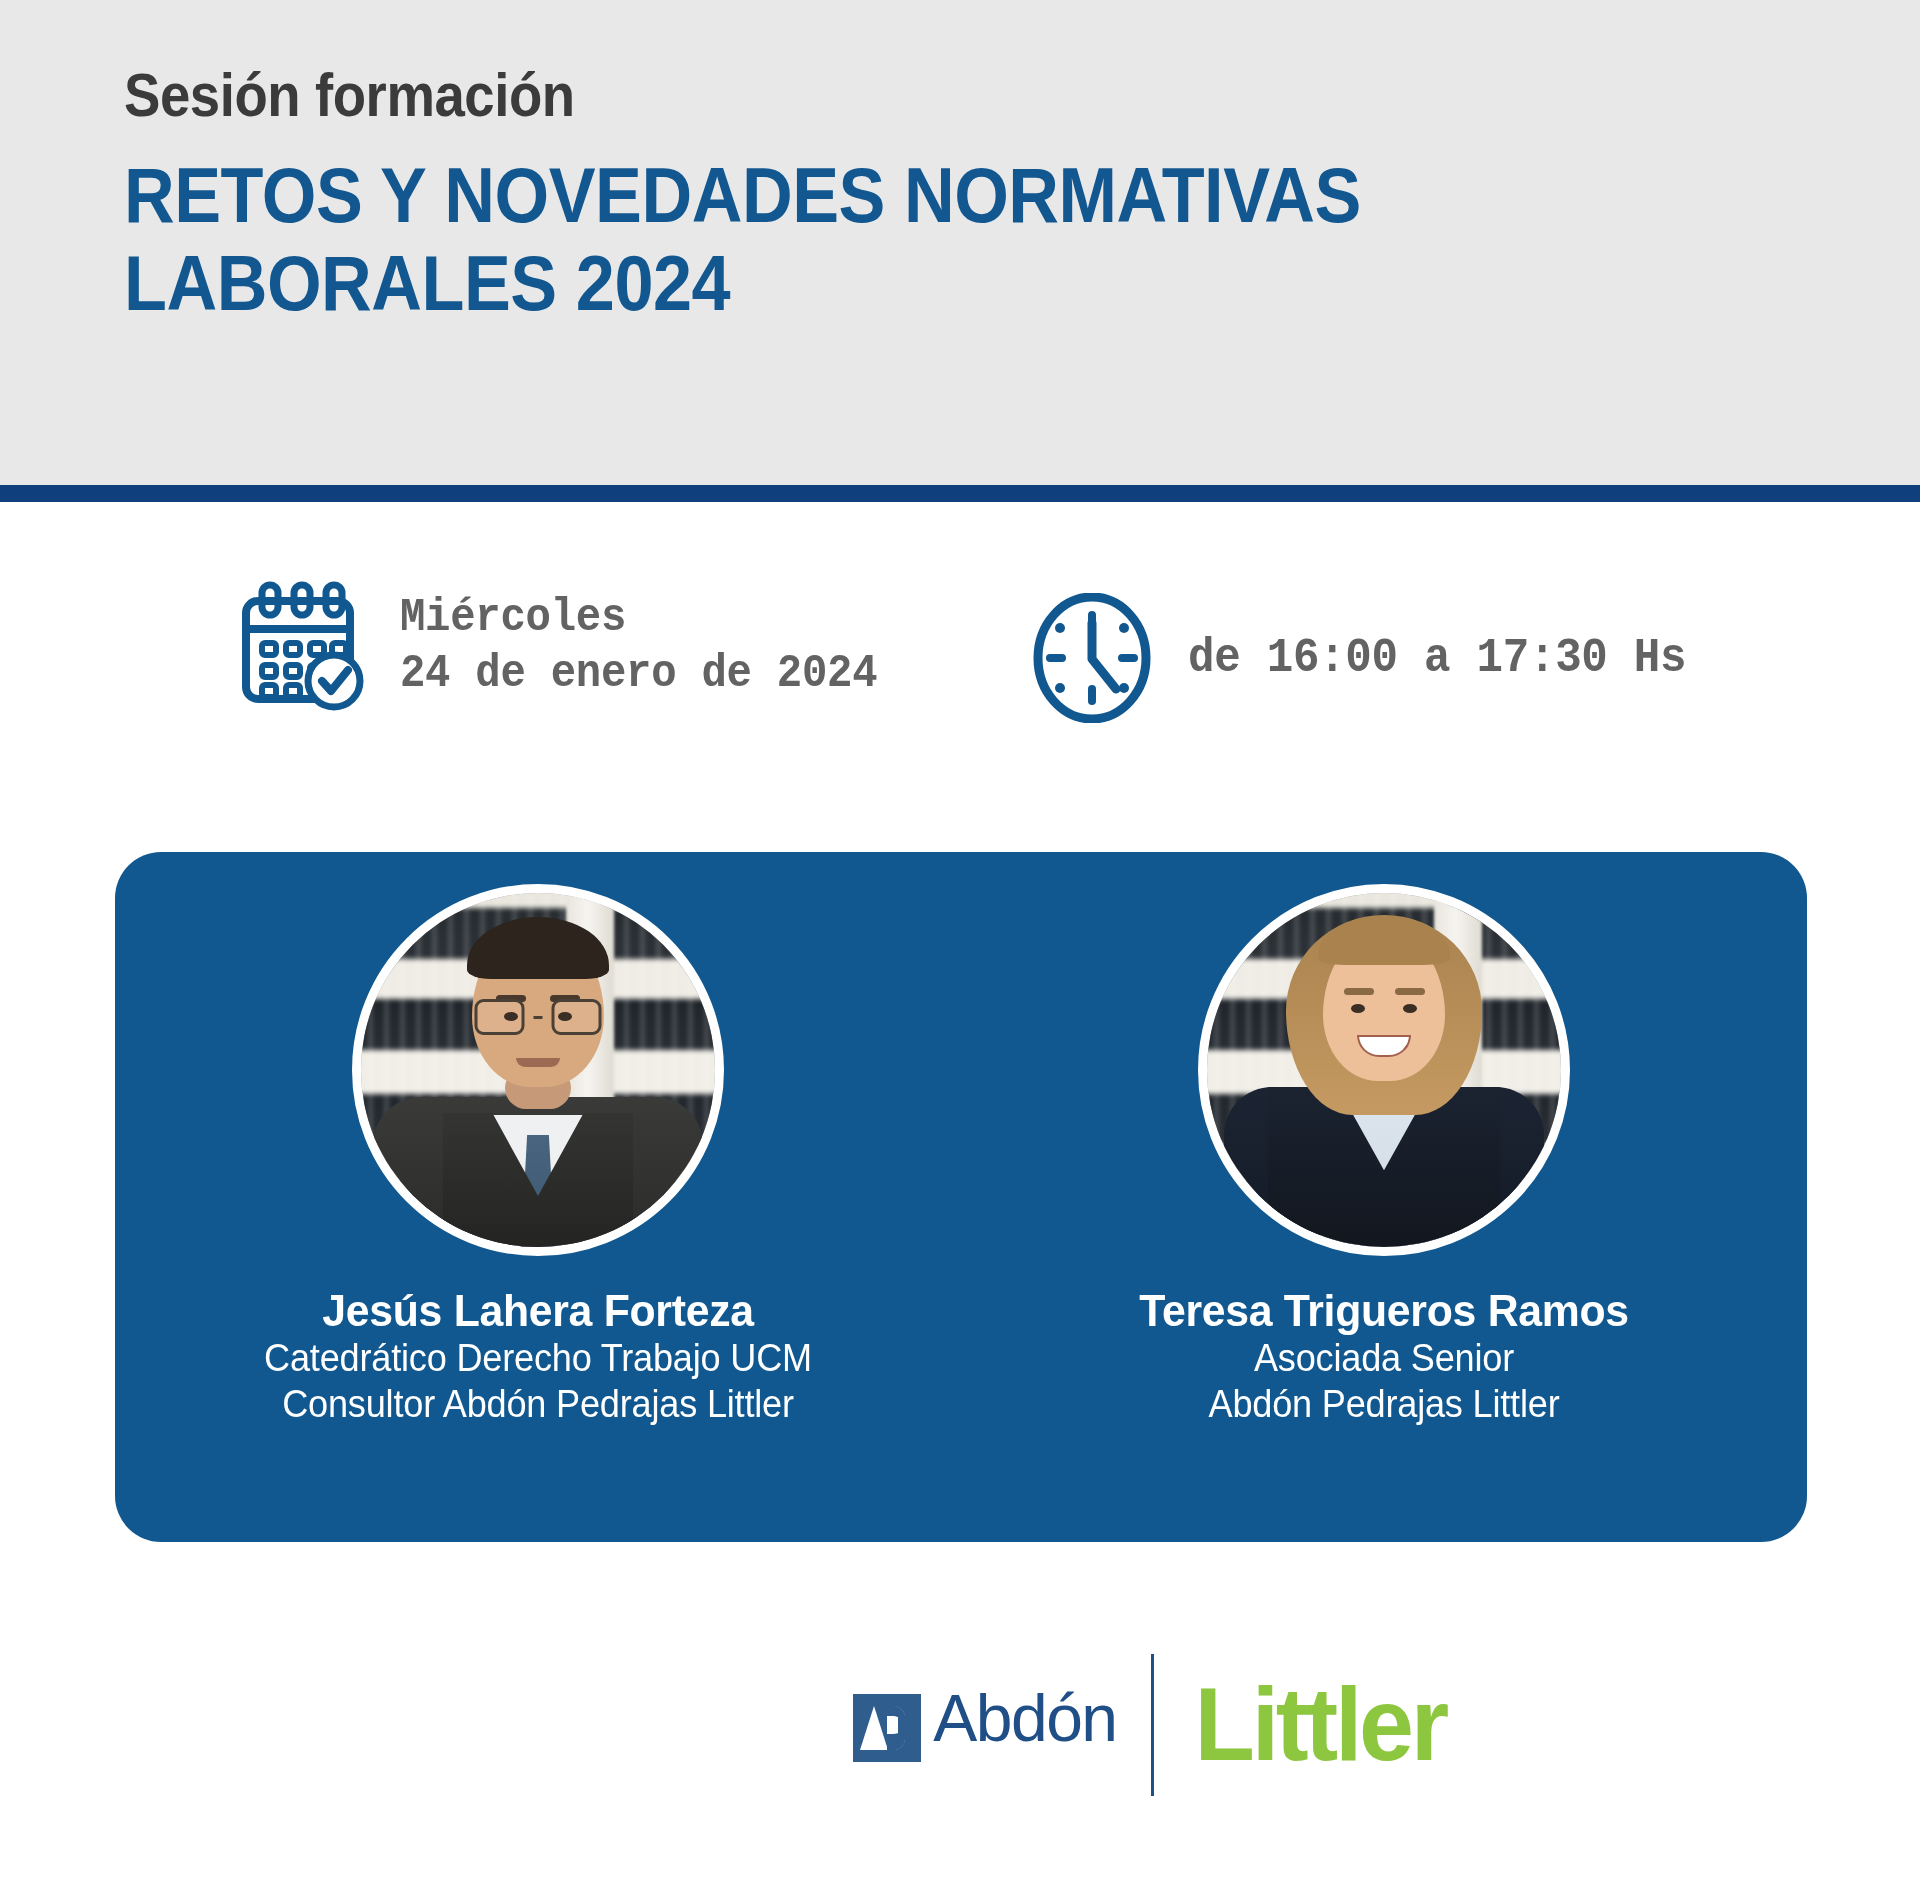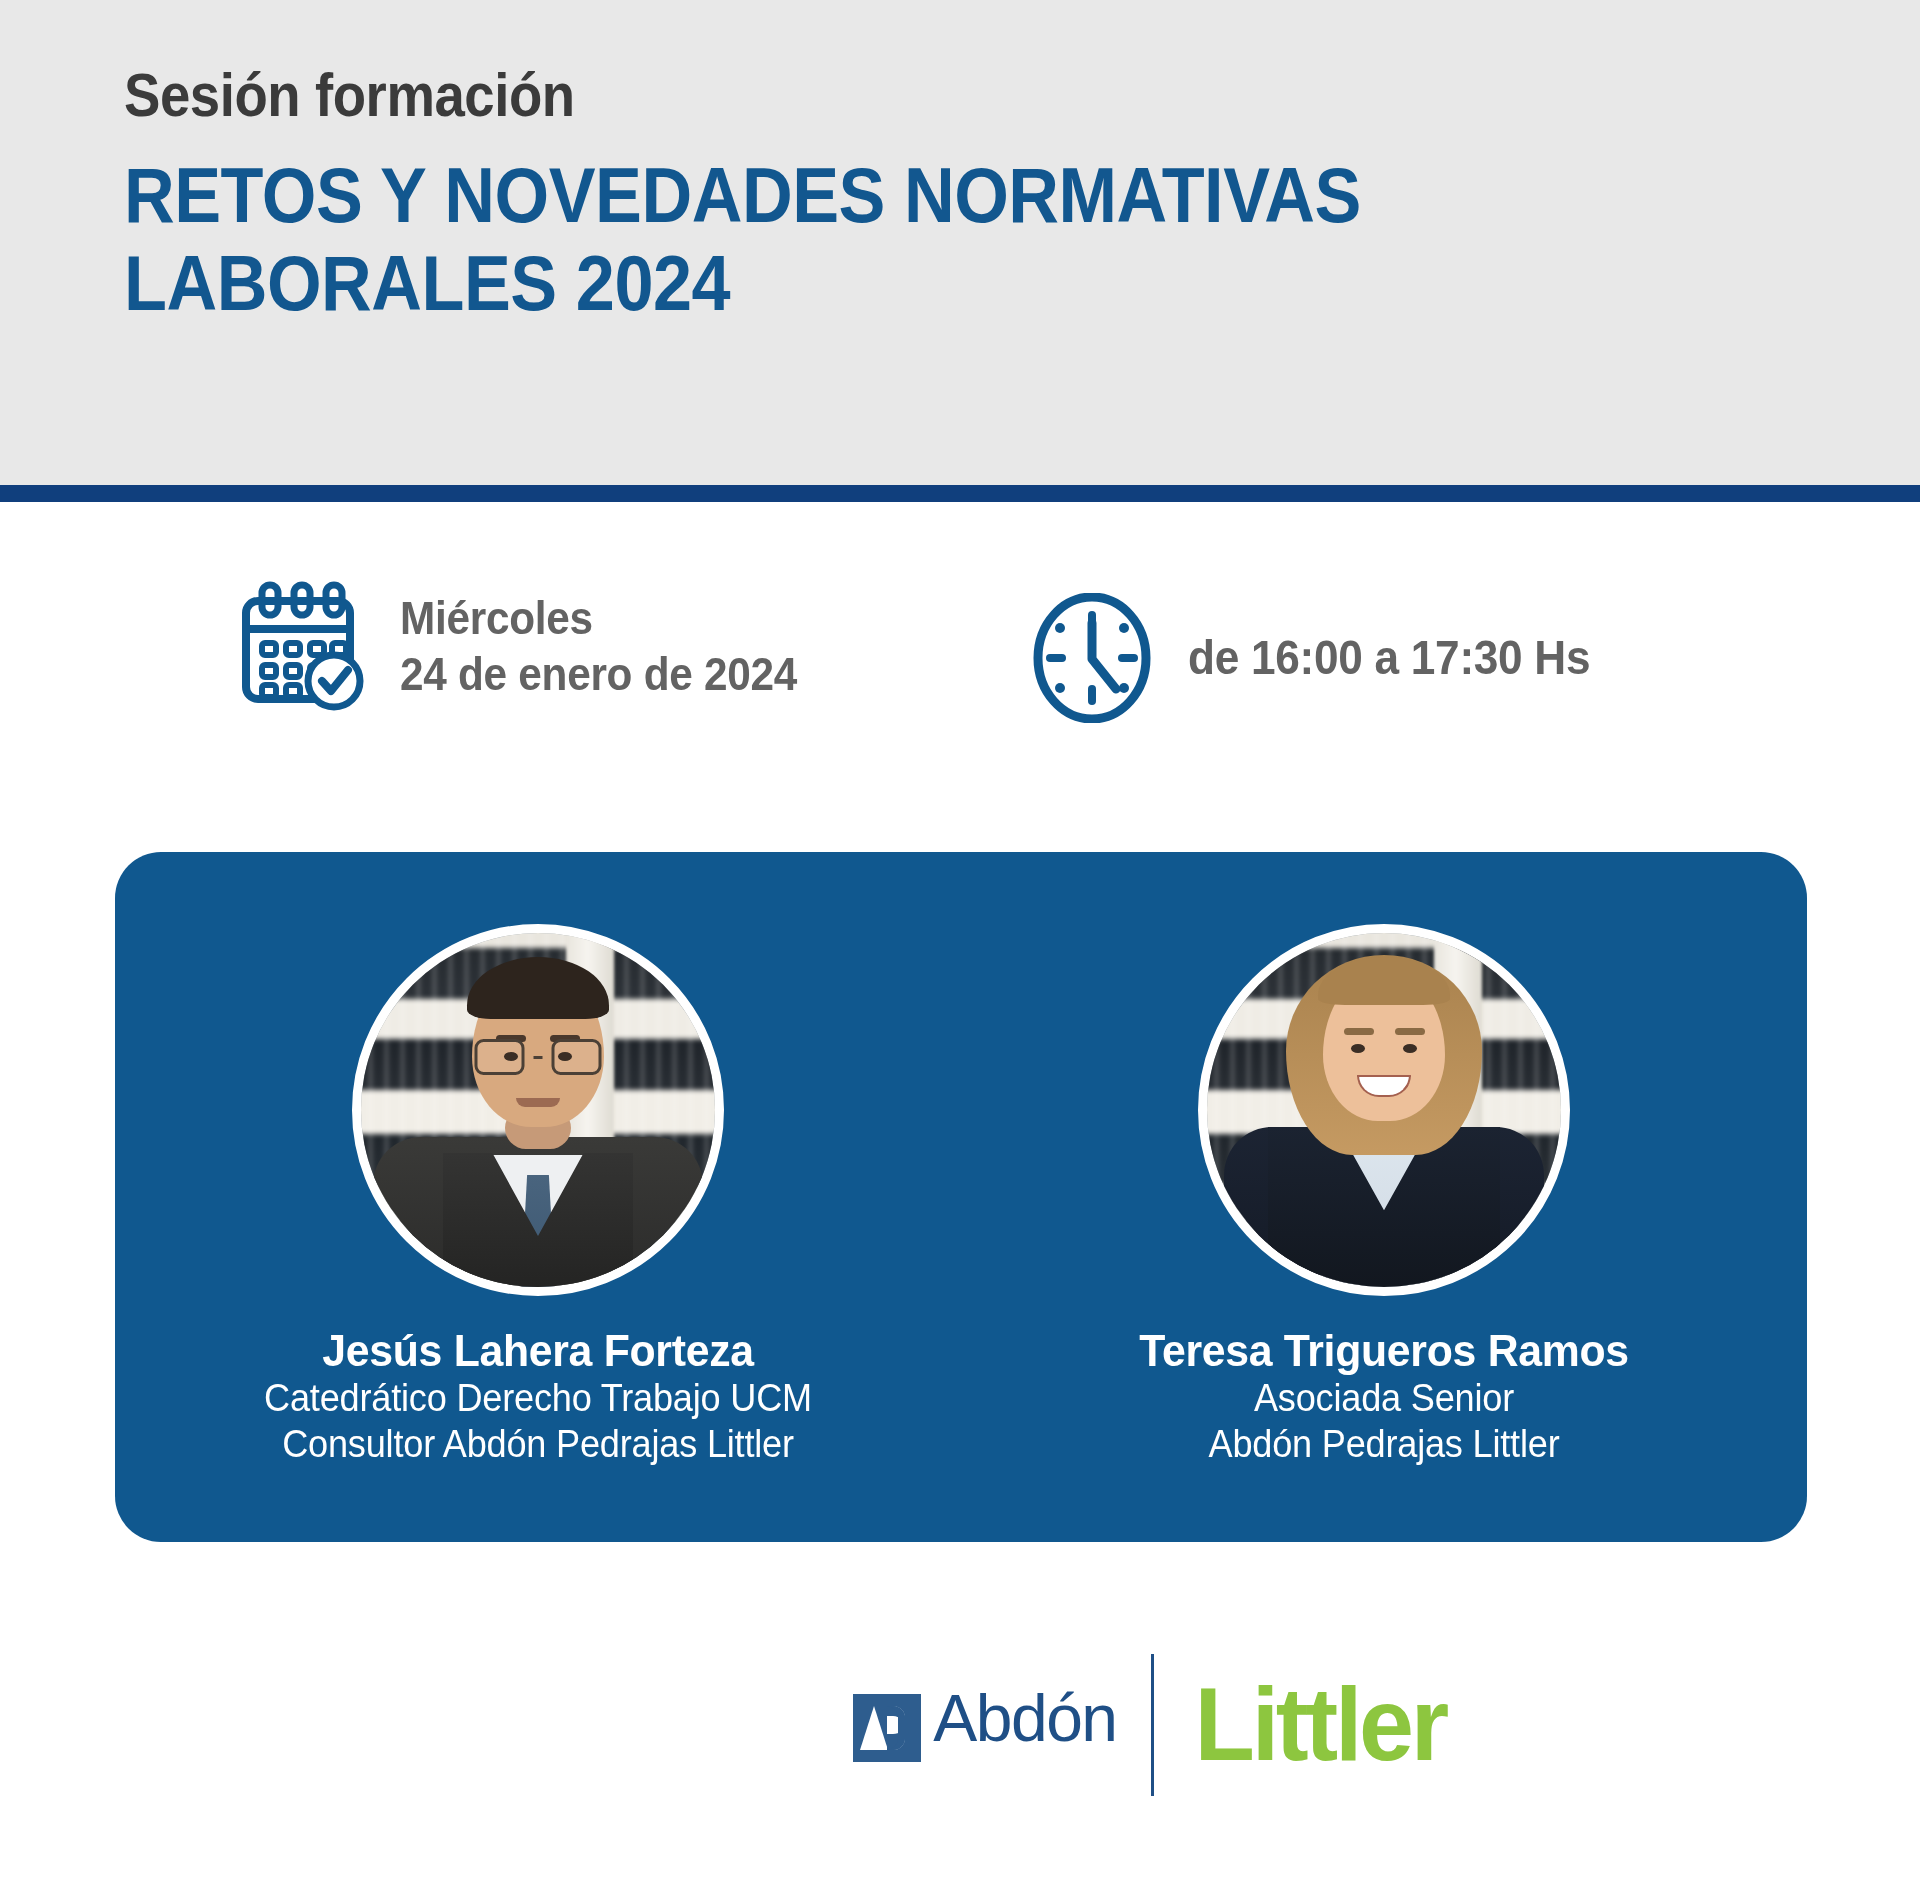--- a/index.html
+++ b/index.html
@@ -63,20 +63,21 @@
     background: #103f7d;
   }
 
   
   .info-row {
     position: absolute;
     left: 0;
     top: 575px;
     width: 1920px;
     height: 180px;
+    font-family: Liberation Mono, monospace;
   }
   .info-item {
     position: absolute;
     display: flex;
     align-items: center;
     gap: 34px;
   }
   .info-date { left: 238px; top: 6px; }
   .info-time { left: 1030px; top: 18px; }
 
@@ -109,21 +110,21 @@
   .speakers-grid {
     display: flex;
     width: 100%;
     height: 100%;
   }
   .speaker {
     flex: 1 1 50%;
     display: flex;
     flex-direction: column;
     align-items: center;
-    padding-top: 72px;
+    padding-top: 32px;
     box-sizing: border-box;
   }
 
   .avatar {
     width: 372px;
     height: 372px;
     border-radius: 50%;
     border: 9px solid #ffffff;
     box-sizing: border-box;
     overflow: hidden;

